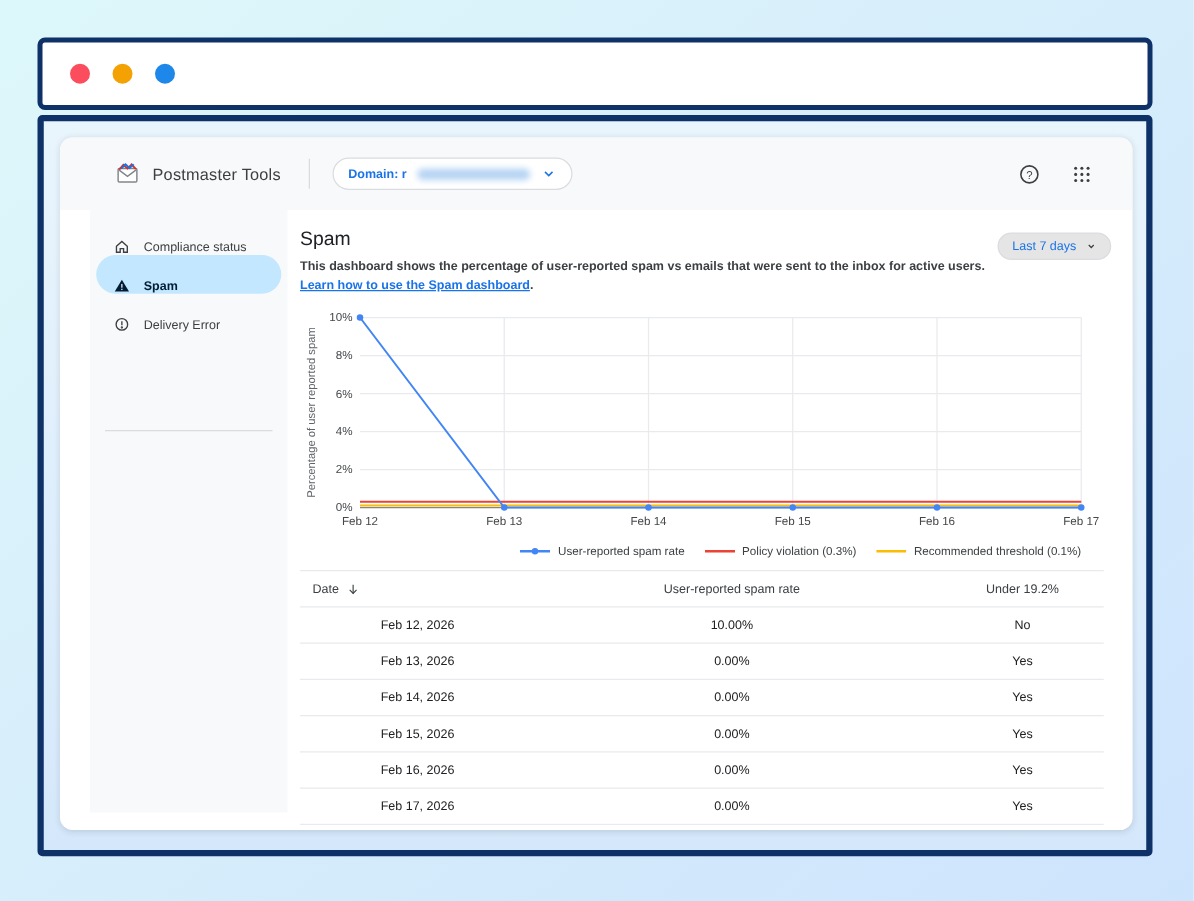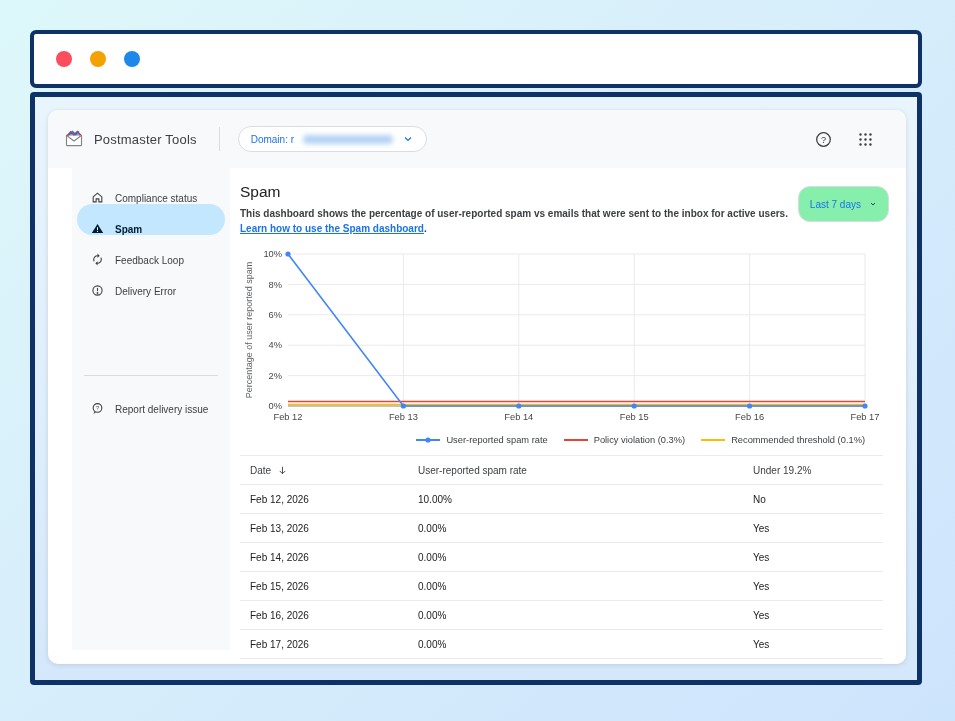--- a/index.html
+++ b/index.html
@@ -24,31 +24,31 @@
   }
   
   .card {
     position:absolute; left:13px; top:13px; width:858px; height:554px;
     background:#fff; border-radius:10px; overflow:hidden;
     box-shadow:0 1px 5px rgba(32,33,36,.14);
   }
   .app-header {
     position:absolute; left:0; top:0; right:0; height:58px;
     background:#f8f9fa; display:flex; align-items:center;
-    padding:0 28px 0 16px;
+    padding:0 28px 0 44px;
   }
   .logo-icon { width:20px; height:20px; display:flex; }
   .logo-icon svg { width:100%; height:100%; }
   .app-name { font-size:13px; color:#3c4043; margin-left:10px; letter-spacing:.2px; }
   .header-divider { width:1px; height:24px; background:#dadce0; margin:0 18px 0 22px; }
   .domain-pill {
     height:26px; border:1px solid #dadce0; border-radius:14px; background:#fff;
     display:flex; align-items:center; padding:0 12px; gap:9px; cursor:pointer;
   }
-  .domain-text { font-size:10px; font-weight:400; color:#1a73e8; white-space:nowrap; }
+  .domain-text { font-size:10px; font-weight:700; color:#1a73e8; white-space:nowrap; }
   .domain-blur { width:90px; height:9px; border-radius:4px; background:#b5d3f3; filter:blur(2.5px); }
   .domain-pill .chev { color:#1a73e8; display:flex; }
   .header-spacer { flex:1; }
   .icon-btn { width:26px; height:26px; display:flex; align-items:center; justify-content:center; color:#3c4043; margin-left:16px; cursor:pointer; }
   
   .sidebar {
     position:absolute; left:24px; top:58px; width:158px; height:482px;
     background:#f8f9fa; padding-top:5px;
   }
   .side-item {
@@ -63,30 +63,30 @@
   
   .content {
     position:absolute; left:192px; top:58px; right:0; bottom:0; background:#fff;
     padding:15px 23px 0 0;
   }
   .content-header { position:relative; }
   .page-title { font-size:15.5px; font-weight:500; color:#202124; }
   .page-desc { font-size:10px; color:#3c4043; line-height:1.5; max-width:562px; margin-top:5px;font-weight:bold; }
   .page-desc a { color:#1a73e8; text-decoration:underline; cursor:pointer; }
   .period-pill {
-    position:absolute; right:-6px; top:3px; height:36px; background:#86efac;
+    position:absolute; right:-6px; top:3px; height:22px; background:#e5e5e5;
     border:1px solid #dadce0; border-radius:12px; display:flex; align-items:center;
     gap:8px; padding:0 11px; font-size:10px; color:#1a73e8; cursor:pointer; white-space:nowrap;
   }
   .period-pill .chev { color:#3c4043; display:flex; }
   .chart-wrap { margin-top:10px; }
   .legend-row { display:flex; justify-content:flex-end; align-items:center; gap:16px; margin:0 18px 0 0; height:16px; }
   .legend-item { display:flex; align-items:center; gap:6px; font-size:9.3px; color:#3c4043; }
   
-  .data-table { margin-top:7px; border-top:1px solid #e8eaed; }
+  .data-table { margin-top:7px; border-top:1px solid #e8eaed;text-align:center; }
   .trow {
     display:grid; grid-template-columns:168px 335px 1fr; align-items:center;
     height:29px; padding-left:10px; border-bottom:1px solid #e8eaed;
     font-size:10px; color:#202124;
   }
   .trow.thead { color:#3c4043; }
   .th-date { display:flex; align-items:center; gap:6px; cursor:pointer; }
   .sort-icn { display:flex; color:#3c4043; }
 </style>
 </head>
@@ -159,47 +159,29 @@
             <svg viewBox="0 0 24 24">
               <path d="M12 3.5 L22.5 20.5 H1.5 Z" fill="currentColor"></path>
               <rect x="11.1" y="9.5" width="1.8" height="5.6" fill="#f8f9fa"></rect>
               <rect x="11.1" y="16.6" width="1.8" height="1.9" fill="#f8f9fa"></rect>
             </svg>
           </span>
           <span>Spam</span>
         </div>
         <div class="side-item">
           <span class="side-icn">
-            <svg viewBox="0 0 24 24" fill="currentColor">
-              <path d="M12 6v3l4-4-4-4v3c-4.42 0-8 3.58-8 8 0 1.57.46 3.03 1.24 4.26L6.7 14.8c-.45-.83-.7-1.79-.7-2.8 0-3.31 2.69-6 6-6zm6.76 1.74L17.3 9.2c.44.84.7 1.79.7 2.8 0 3.31-2.69 6-6 6v-3l-4 4 4 4v-3c4.42 0 8-3.58 8-8 0-1.57-.46-3.03-1.24-4.26z"></path>
-            </svg>
-          </span>
-          <span>Feedback Loop</span>
-        </div>
-        <div class="side-item">
-          <span class="side-icn">
             <svg viewBox="0 0 24 24" fill="none" stroke="currentColor" stroke-width="2">
               <circle cx="12" cy="12" r="8.5"></circle>
               <line x1="12" y1="7.2" x2="12" y2="13.2"></line>
               <circle cx="12" cy="16.6" r="0.7" fill="currentColor"></circle>
             </svg>
           </span>
           <span>Delivery Error</span>
         </div>
         <div class="side-divider"></div>
-        <div class="side-item">
-          <span class="side-icn">
-            <svg viewBox="0 0 24 24">
-              <circle cx="12" cy="11" r="8" fill="none" stroke="currentColor" stroke-width="2"></circle>
-              <path d="M6.2 18 L4.6 21.6 L9 19.8 Z" fill="currentColor"></path>
-              <text x="12" y="15" font-size="10.5" text-anchor="middle" fill="currentColor" font-family="Liberation Sans, sans-serif">?</text>
-            </svg>
-          </span>
-          <span>Report delivery issue</span>
-        </div>
       </nav>
 
     <main class="content">
       <div class="content-header">
         <h1 class="page-title">Spam</h1>
         <p class="page-desc">
           <span>This dashboard shows the percentage of user-reported spam vs emails that were sent to the inbox for active users.</span>
           <a>Learn how to use the Spam dashboard</a><span>.</span>
         </p>
         <div class="period-pill">

